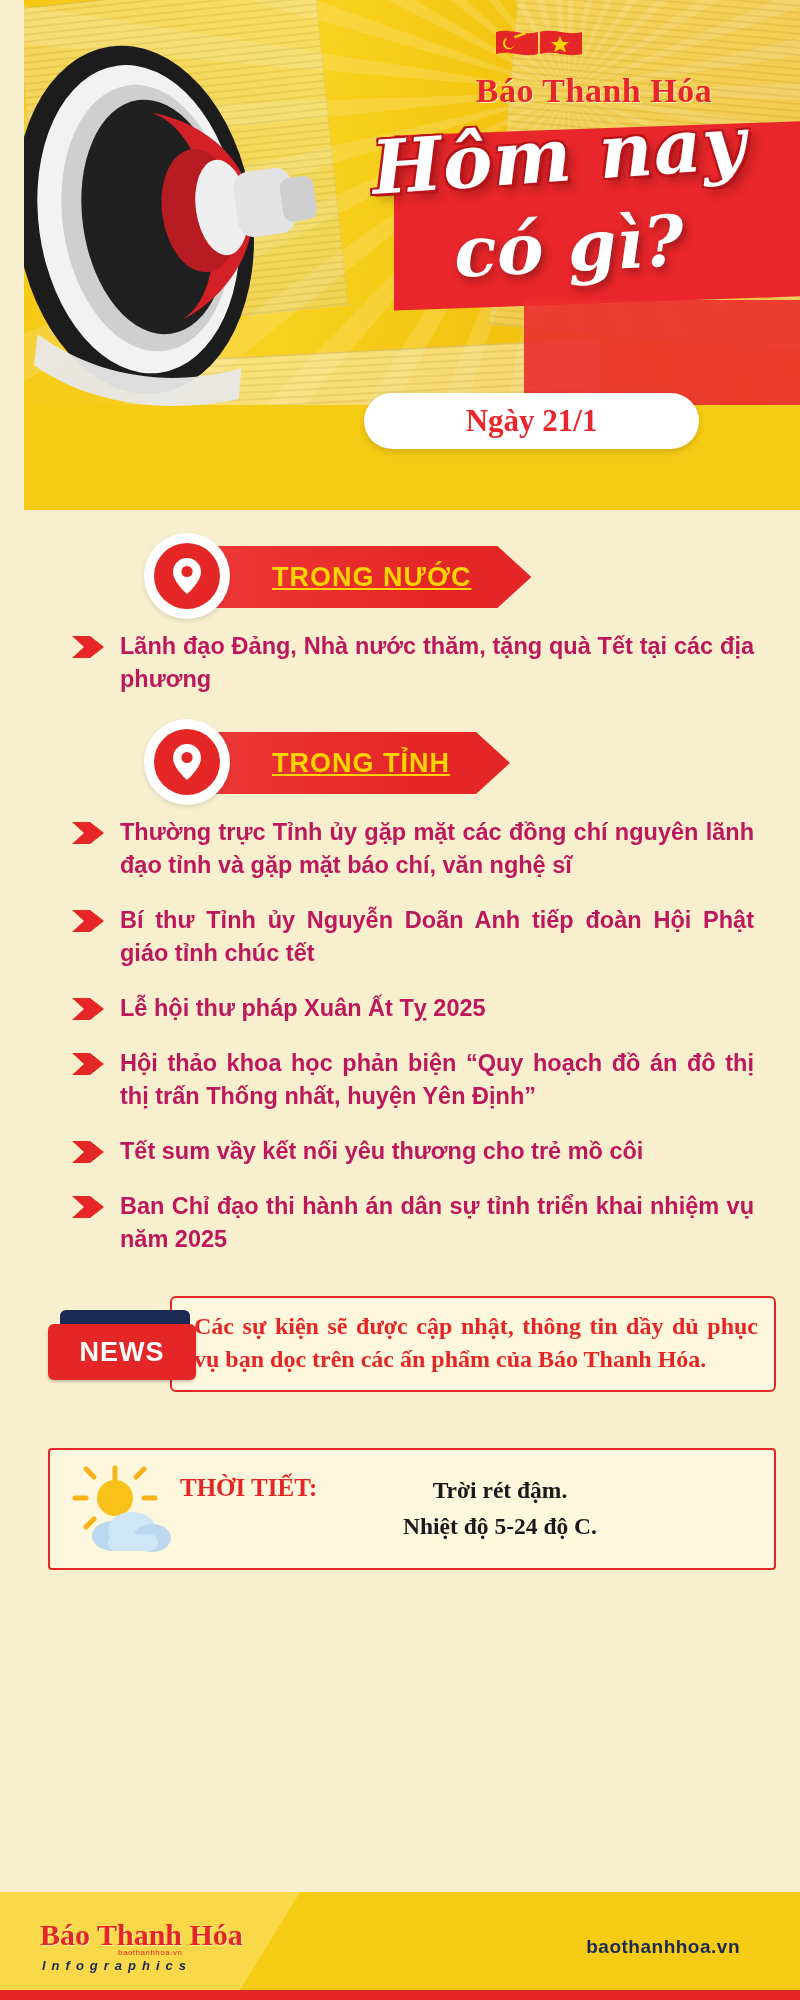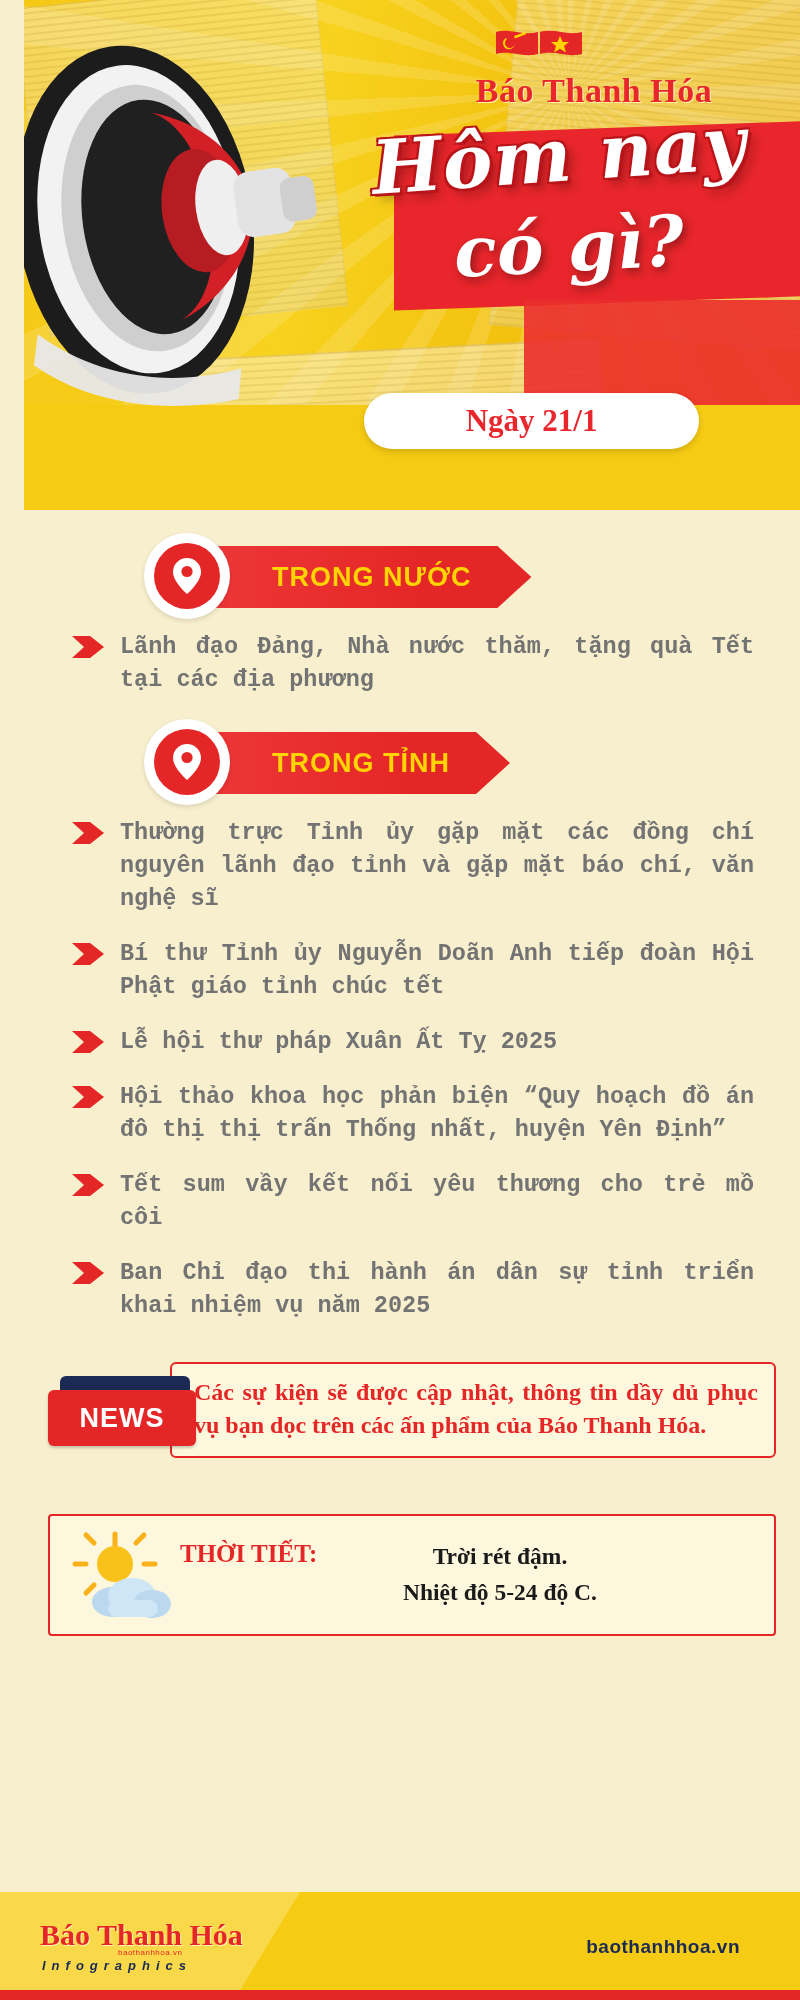--- a/index.html
+++ b/index.html
@@ -182,20 +182,21 @@
     clip-path: polygon(0 0, calc(100% - 34px) 0, 100% 50%, calc(100% - 34px) 100%, 0 100%);
     box-shadow: 4px 4px 0 rgba(232,38,43,.22);
   }
   .ribbon-label {
     color: #ffd400;
     font-family: "Liberation Sans", sans-serif;
     font-weight: bold;
     font-size: 27px;
     letter-spacing: 1px;
     white-space: nowrap;
+    text-decoration: underline;
   }
   .pin-badge {
     position: absolute;
     left: 120px; top: -5px;
     width: 86px; height: 86px;
     border-radius: 50%;
     background: #ffffff;
     display: flex;
     align-items: center;
     justify-content: center;
@@ -209,24 +210,24 @@
     display: flex;
     align-items: center;
     justify-content: center;
   }
 
   ul.news-list { list-style: none; margin: 14px 0 0 0; padding: 0; }
   ul.news-list li {
     position: relative;
     margin: 0 46px 22px 44px;
     padding-left: 52px;
-    font-family: Liberation Mono, monospace;
+    font-family: Liberation Sans, sans-serif;
     font-size: 23.5px;
     line-height: 33px;
-    color: #737373;
+    color: #be185d;
     font-weight: bold;
     text-align: justify;
   }
   .arrow {
     position: absolute;
     left: 2px; top: 4px;
     width: 36px; height: 26px;
   }
 
   

